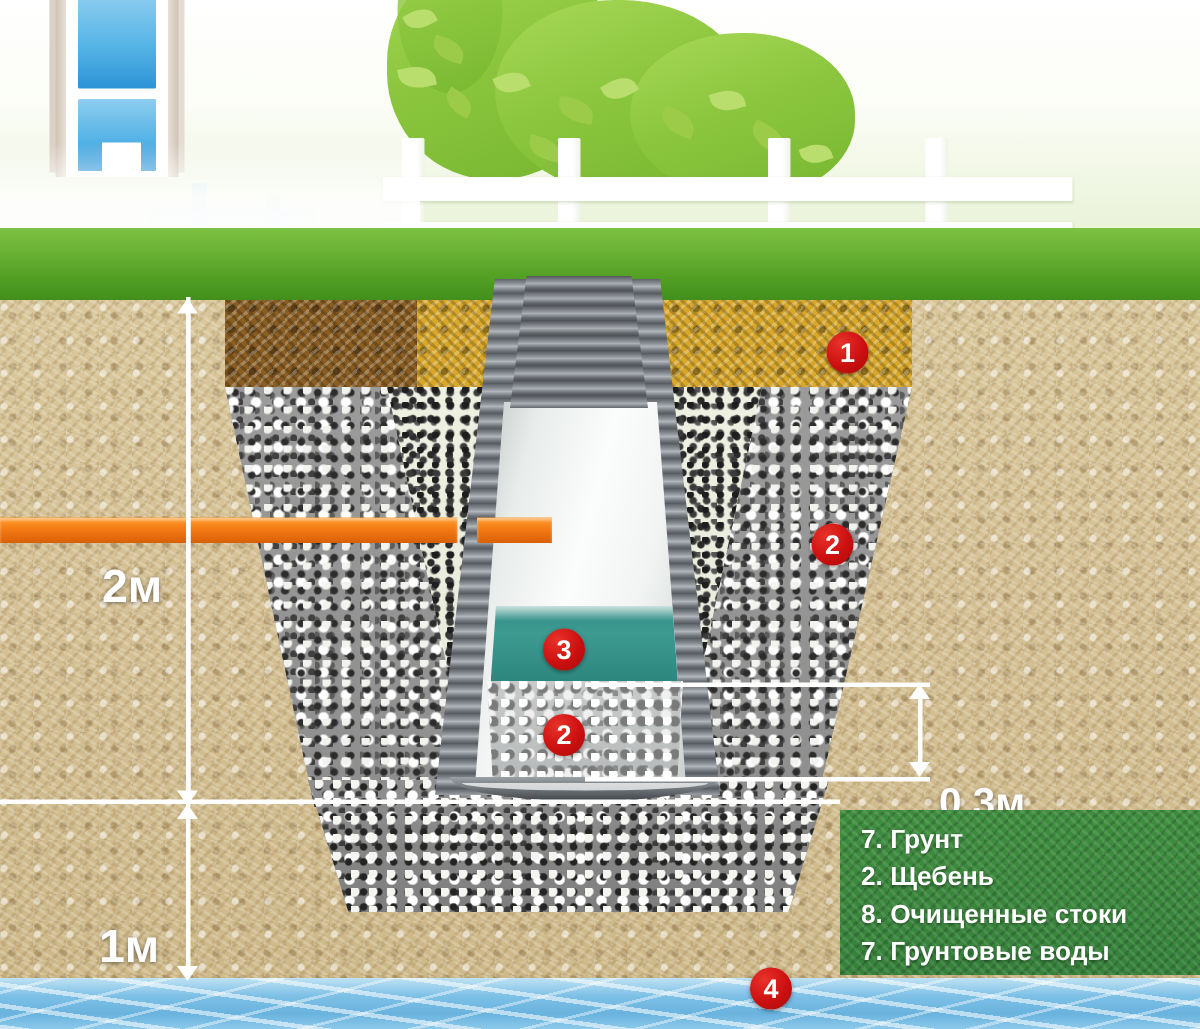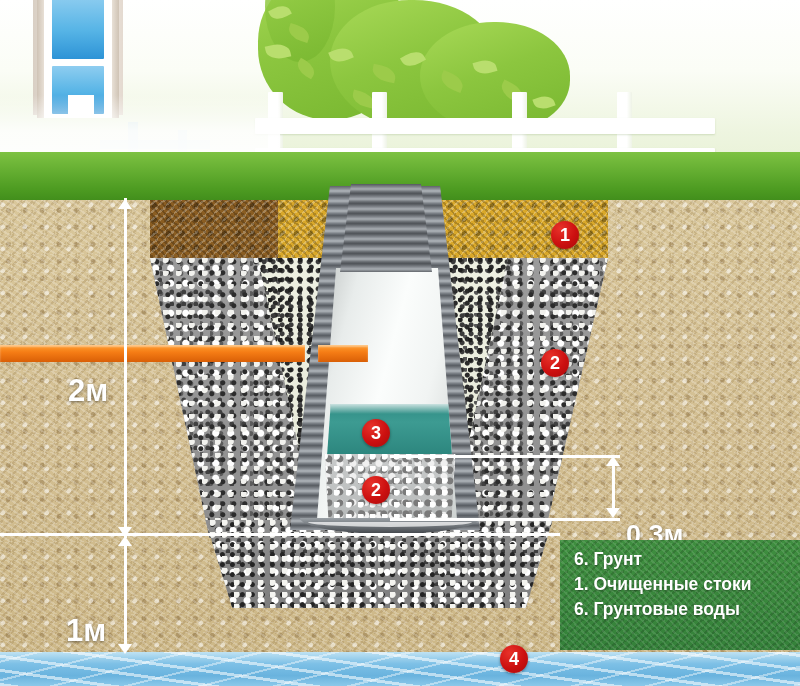--- a/index.html
+++ b/index.html
@@ -352,18 +352,19 @@
   <div class="dim-label mid" style="left:626px;top:474px;">0.3м</div>
   <div class="dim-label big" style="left:66px;top:578px;">1м</div>
 
   <div class="badge" style="left:551px;top:221px;">1</div>
   <div class="badge" style="left:541px;top:349px;">2</div>
   <div class="badge" style="left:362px;top:419px;">3</div>
   <div class="badge" style="left:362px;top:476px;">2</div>
   <div class="badge" style="left:500px;top:645px;">4</div>
 
   <div class="legend">
-    <div class="legend-row">6. Грунт</div>
-    <div class="legend-row">1. Очищенные стоки</div>
-    <div class="legend-row">6. Грунтовые воды</div>
+    <div class="legend-row">7. Грунт</div>
+    <div class="legend-row">2. Щебень</div>
+    <div class="legend-row">8. Очищенные стоки</div>
+    <div class="legend-row">7. Грунтовые воды</div>
   </div>
 
 </div>
 
 </body></html>

